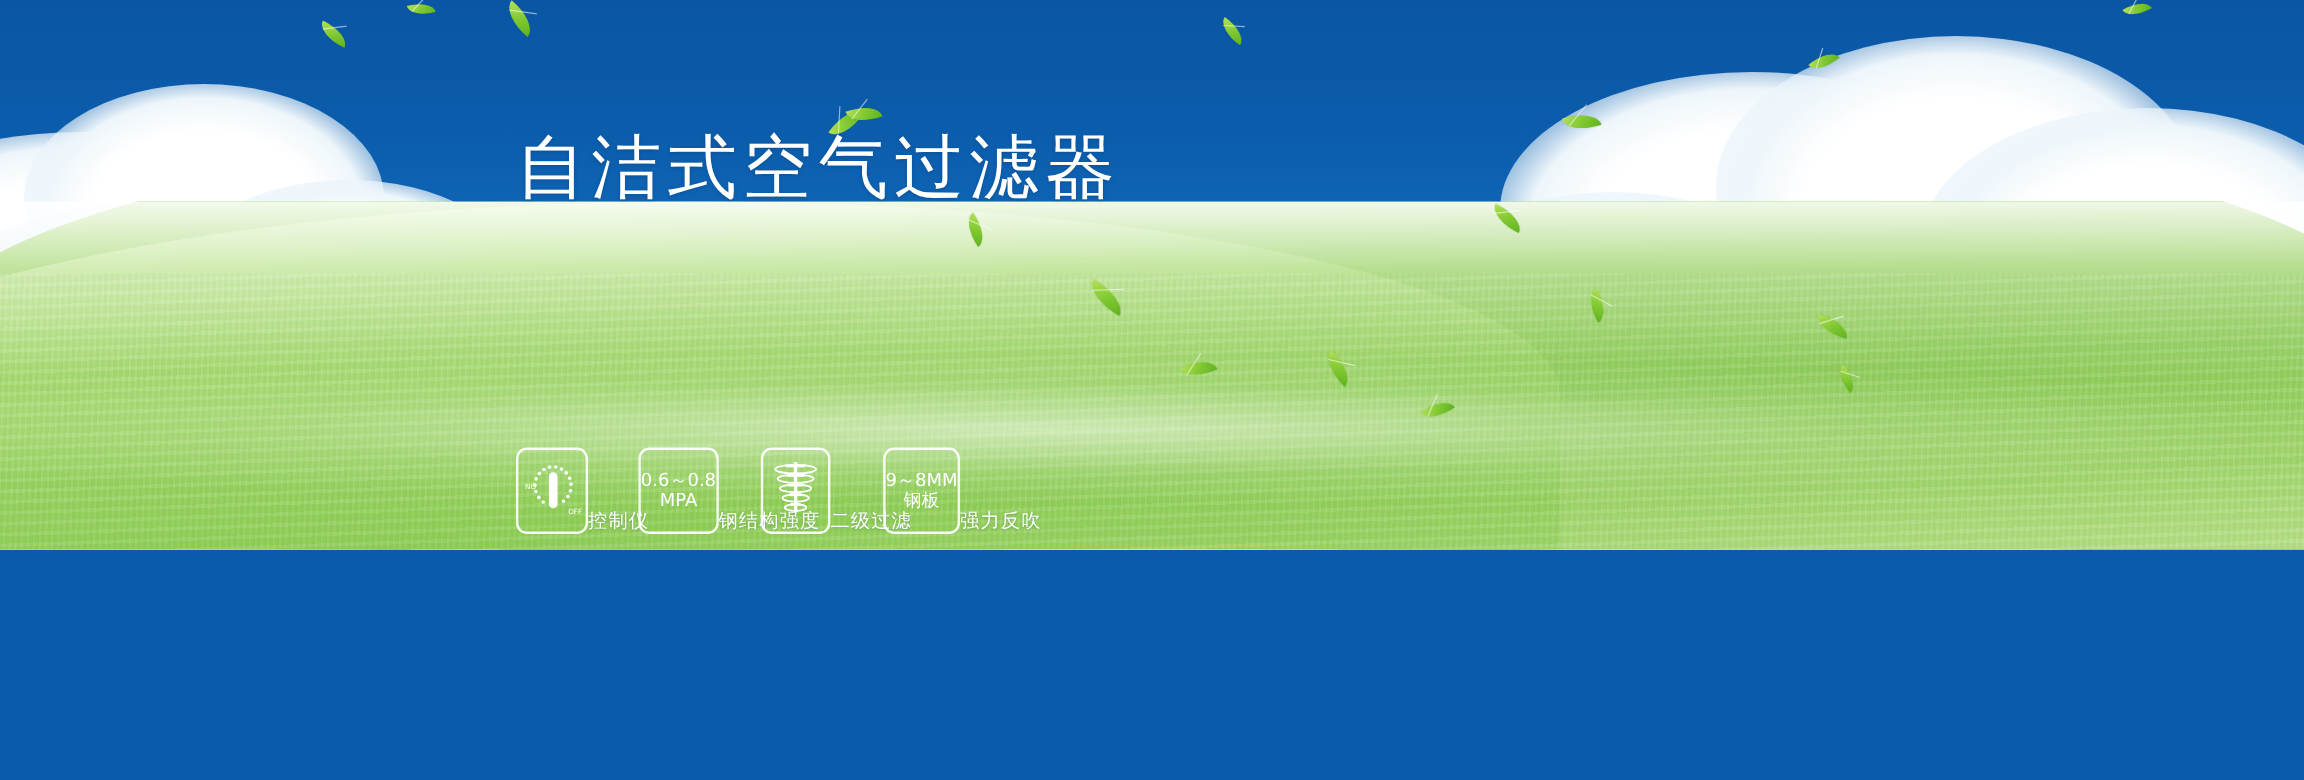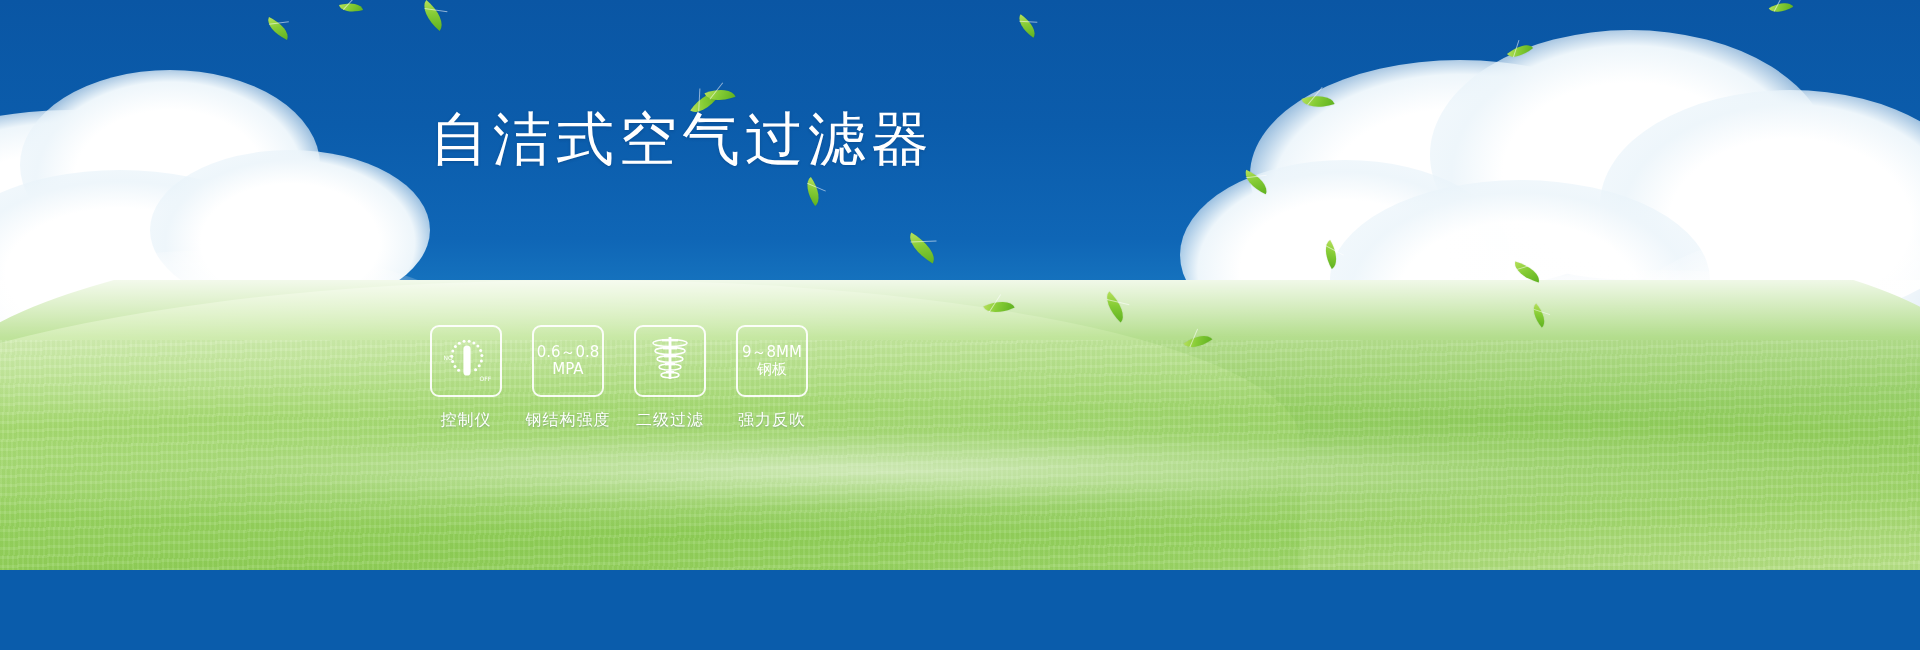--- a/index.html
+++ b/index.html
@@ -2,21 +2,21 @@
 <html><head>
 <meta charset="utf-8">
 <style>
   * { margin:0; padding:0; box-sizing:border-box; }
   html, body { width:1920px; height:650px; overflow:hidden; }
   body {
     font-family:"Liberation Sans","DejaVu Sans",sans-serif;
     background:#0a5cab;
   }
   #banner {
-    position:relative; width:1920px; height:570px; overflow:hidden;
+    position:relative; width:1920px; height:458px; overflow:hidden;
     background:linear-gradient(180deg,#0a56a4 0%,#0b5cab 22%,#0f66b6 42%,#1a7cc4 56%,#3e9ad6 66%,#7cc0e6 74%,#cfe6f3 80%,#e9f2f7 84%);
   }
 
   .softcloud {
     position:absolute;
     background:radial-gradient(ellipse at 50% 55%, rgba(255,255,255,0.98) 0%, rgba(255,255,255,0.92) 38%, rgba(255,255,255,0.55) 62%, rgba(255,255,255,0.0) 78%);
     border-radius:50%;
   }
   .whitecloud {
     position:absolute;
@@ -90,21 +90,21 @@
   #badge-right {
     background:#f4f6f8; padding:0 22px 0 34px; color:#1a5fa8;
     font-size:19px; letter-spacing:1px; margin-left:-1px;
     font-family:"DejaVu Sans","Liberation Sans",sans-serif;
     clip-path:polygon(16px 0, 100% 0, 100% 100%, 0 100%);
   }
   .badge-text { position:relative; z-index:2; white-space:nowrap; }
 
   
   #features { position:absolute; left:430px; top:325px; display:flex; gap:30px; }
-  .feature { width:72px; display:flex; flex-direction:column; align-items:center; }
+  .feature { width:72px; display:flex; flex-direction:row; align-items:flex-end;margin-top:48px; }
   .feat-box {
     width:72px; height:72px; border:2px solid rgba(255,255,255,.92);
     border-radius:9px; display:flex; flex-direction:column;
     align-items:center; justify-content:center; color:#ffffff;
     font-size:15px; line-height:1.12; text-align:center; letter-spacing:0;
     font-family:"DejaVu Sans","Liberation Sans",sans-serif;
   }
   .feat-box .ln { display:block; white-space:nowrap; }
   .feat-label {
     margin-top:13px; color:#ffffff; font-size:16px; white-space:nowrap;

